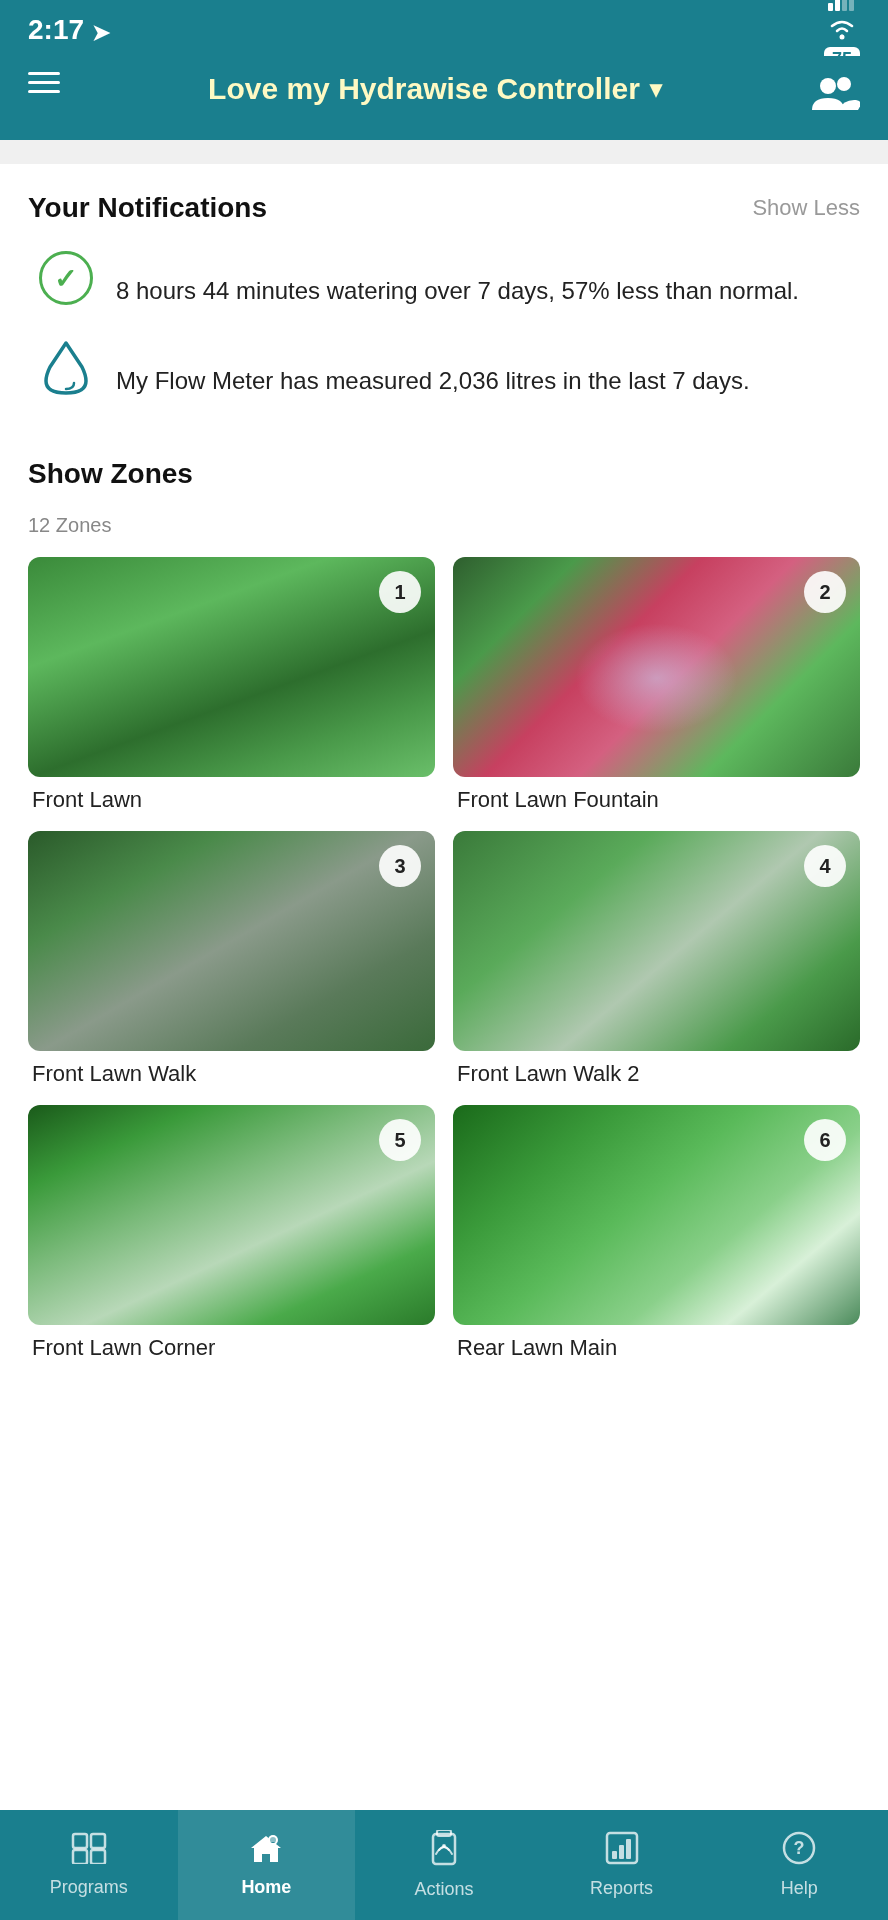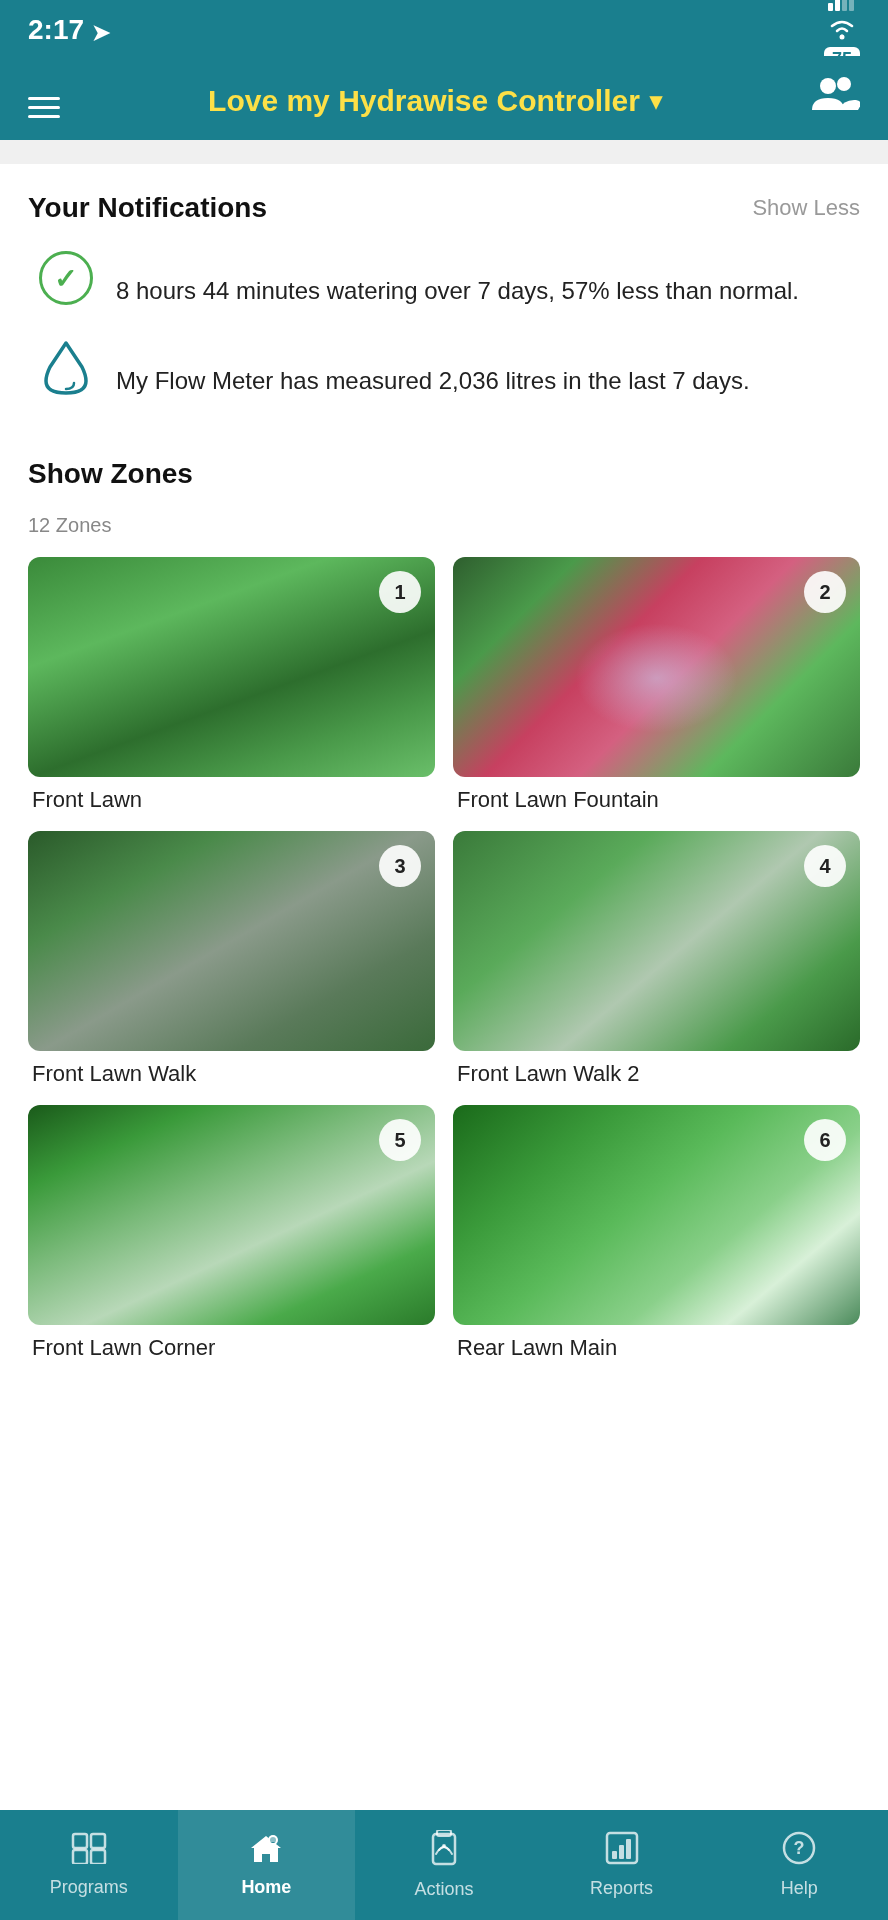--- a/index.html
+++ b/index.html
@@ -43,24 +43,24 @@
       color: #1a7f8e;
       border-radius: 6px;
       padding: 2px 8px;
       font-size: 18px;
       font-weight: 700;
     }
 
     
     .header {
       background: #1a7f8e;
-      color: #fde047;
+      color: #fef9c3;
       display: flex;
       justify-content: space-between;
-      align-items: flex-end;
+      align-items: flex-start;
       padding: 16px 28px 22px;
     }
     .header-title {
       font-size: 30px;
       font-weight: 700;
       display: flex;
       align-items: center;
       gap: 10px;
     }
     .hamburger-icon {

